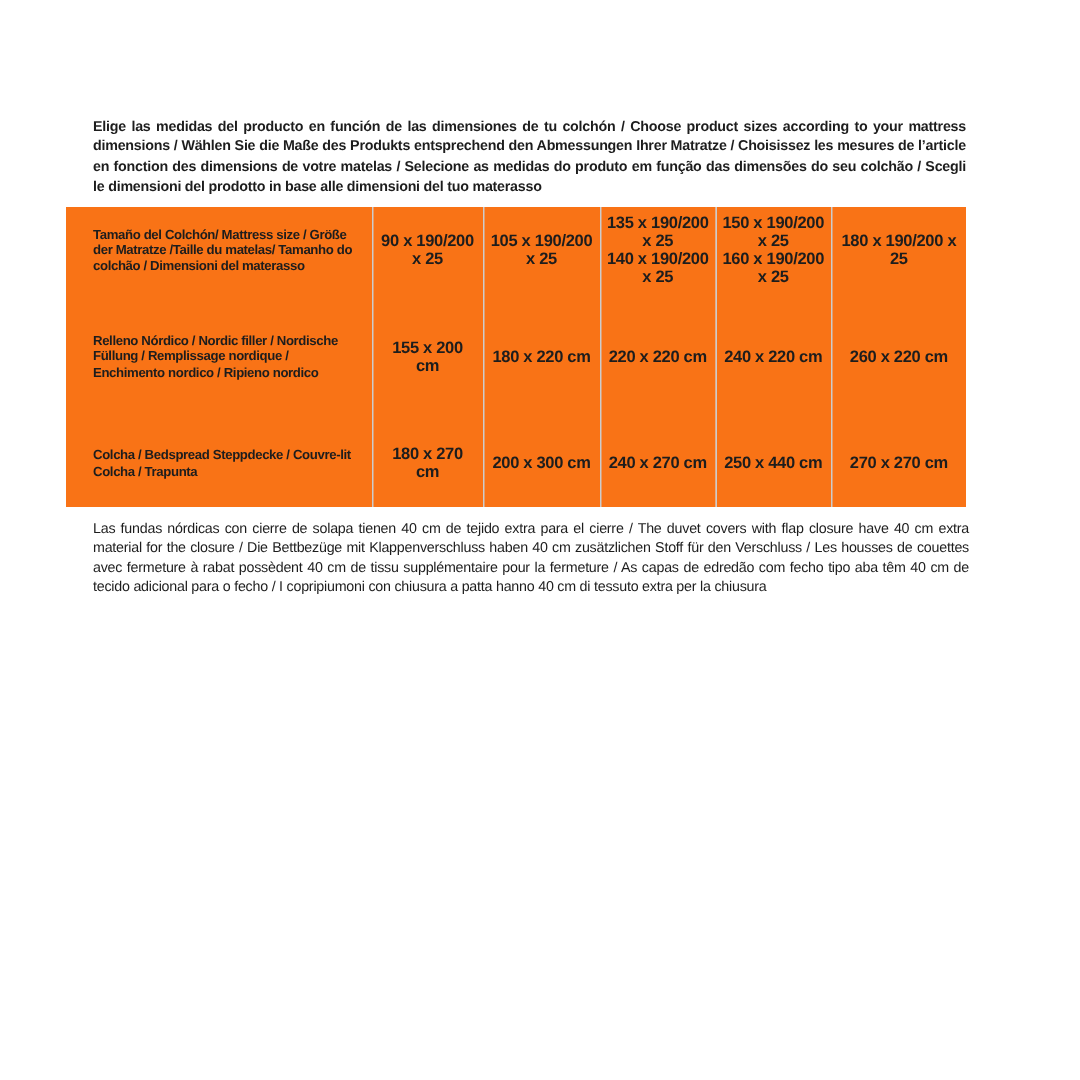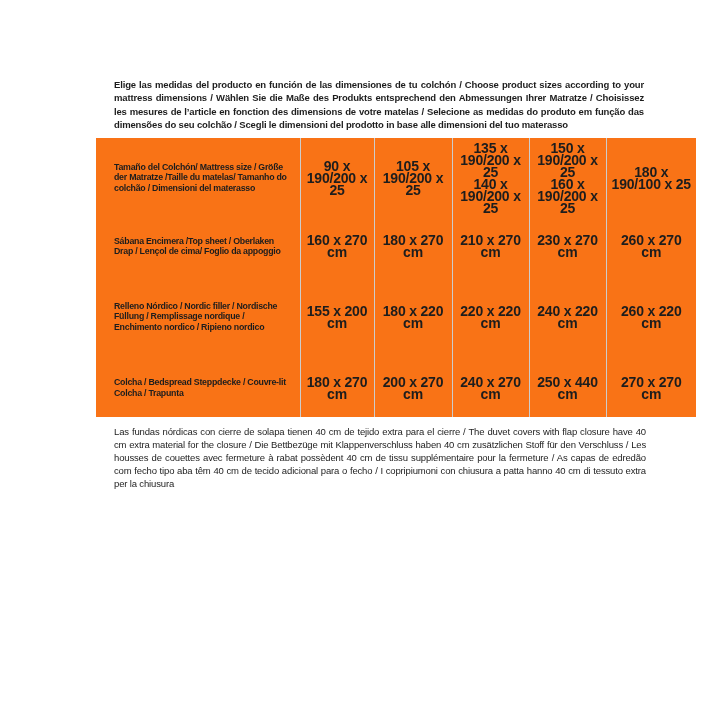--- a/index.html
+++ b/index.html
@@ -12,21 +12,21 @@
     height: 720px;
     overflow: hidden;
     font-family: "Liberation Sans", sans-serif;
     color: #1d1d1d;
     -webkit-font-smoothing: antialiased;
   }
   .page {
     box-sizing: border-box;
     width: 720px;
     height: 720px;
-    padding: 78px 60px 0 96px;
+    padding: 78px 60px 0 44px;
   }
   .intro {
     margin: 0 16px 6px 18px;
     font-size: 9.5px;
     line-height: 13.4px;
     font-weight: 700;
     letter-spacing: -0.15px;
     text-align: justify;
     color: #1d1d1d;
   }
@@ -50,21 +50,21 @@
   td.label {
     padding: 6px 10px 6px 18px;
     font-size: 8.8px;
     line-height: 10.6px;
     font-weight: 700;
     letter-spacing: -0.25px;
   }
   td.val {
     border-left: 1px solid #cccccc;
     text-align: center;
-    font-size: 14px;
+    font-size: 11px;
     font-weight: 700;
     letter-spacing: -0.2px;
     line-height: 12px;
   }
   td.val span { display: block; }
   tr.r1 { height: 58px; }
   tr.r2 { height: 57px; }
   tr.r3 { height: 57px; }
   tr.r4 { height: 56px; }
   tr.r5 { height: 84px; }
@@ -103,48 +103,40 @@
         <td class="val">90 x 190/200 x 25</td>
         <td class="val">105 x 190/200 x 25</td>
         <td class="val">
           <span>135 x 190/200 x 25</span>
           <span>140 x 190/200 x 25</span>
         </td>
         <td class="val">
           <span>150 x 190/200 x 25</span>
           <span>160 x 190/200 x 25</span>
         </td>
-        <td class="val">180 x 190/100 x 25</td>
+        <td class="val">180 x 190/200 x 25</td>
       </tr>
 
 
-      <tr class="stripe r3">
-        <td class="label">Sábana Encimera /Top sheet / Oberlaken Drap / Lençol de cima/ Foglio da appoggio</td>
-        <td class="val">160 x 270 cm</td>
-        <td class="val">180 x 270 cm</td>
-        <td class="val">210 x 270 cm</td>
-        <td class="val">230 x 270 cm</td>
-        <td class="val">260 x 270 cm</td>
-      </tr>
 
 
       <tr class="stripe r5">
         <td class="label">Relleno Nórdico / Nordic filler / Nordische Füllung / Remplissage nordique / Enchimento nordico / Ripieno nordico</td>
         <td class="val">155 x 200 cm</td>
         <td class="val">180 x 220 cm</td>
         <td class="val">220 x 220 cm</td>
         <td class="val">240 x 220 cm</td>
         <td class="val">260 x 220 cm</td>
       </tr>
 
 
       <tr class="stripe r7">
         <td class="label">Colcha / Bedspread Steppdecke / Couvre-lit Colcha / Trapunta</td>
         <td class="val">180 x 270 cm</td>
-        <td class="val">200 x 270 cm</td>
+        <td class="val">200 x 300 cm</td>
         <td class="val">240 x 270 cm</td>
         <td class="val">250 x 440 cm</td>
         <td class="val">270 x 270 cm</td>
       </tr>
 
     </tbody>
   </table>
 
   <p class="footnote">Las fundas nórdicas con cierre de solapa tienen 40 cm de tejido extra para el cierre  / The duvet covers with flap closure have 40 cm extra material for the closure / Die Bettbezüge mit Klappenverschluss haben 40 cm zusätzlichen Stoff für den Verschluss / Les housses de couettes avec fermeture à rabat possèdent 40 cm de tissu supplémentaire pour la fermeture / As capas de edredão com fecho tipo aba têm 40 cm de tecido adicional para o fecho / I copripiumoni con chiusura a patta hanno 40 cm di tessuto extra per la chiusura</p>
 

